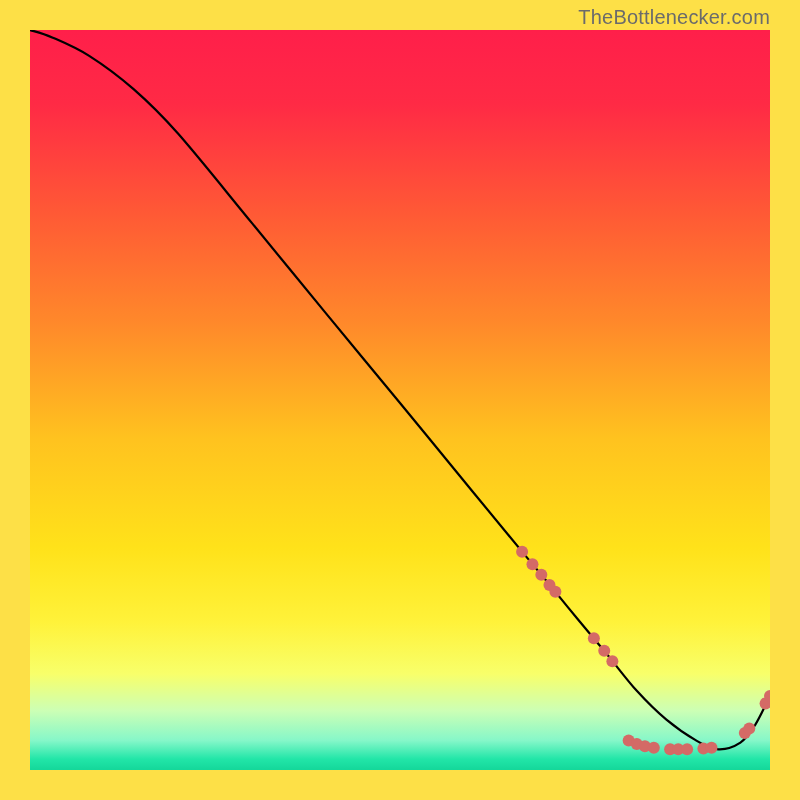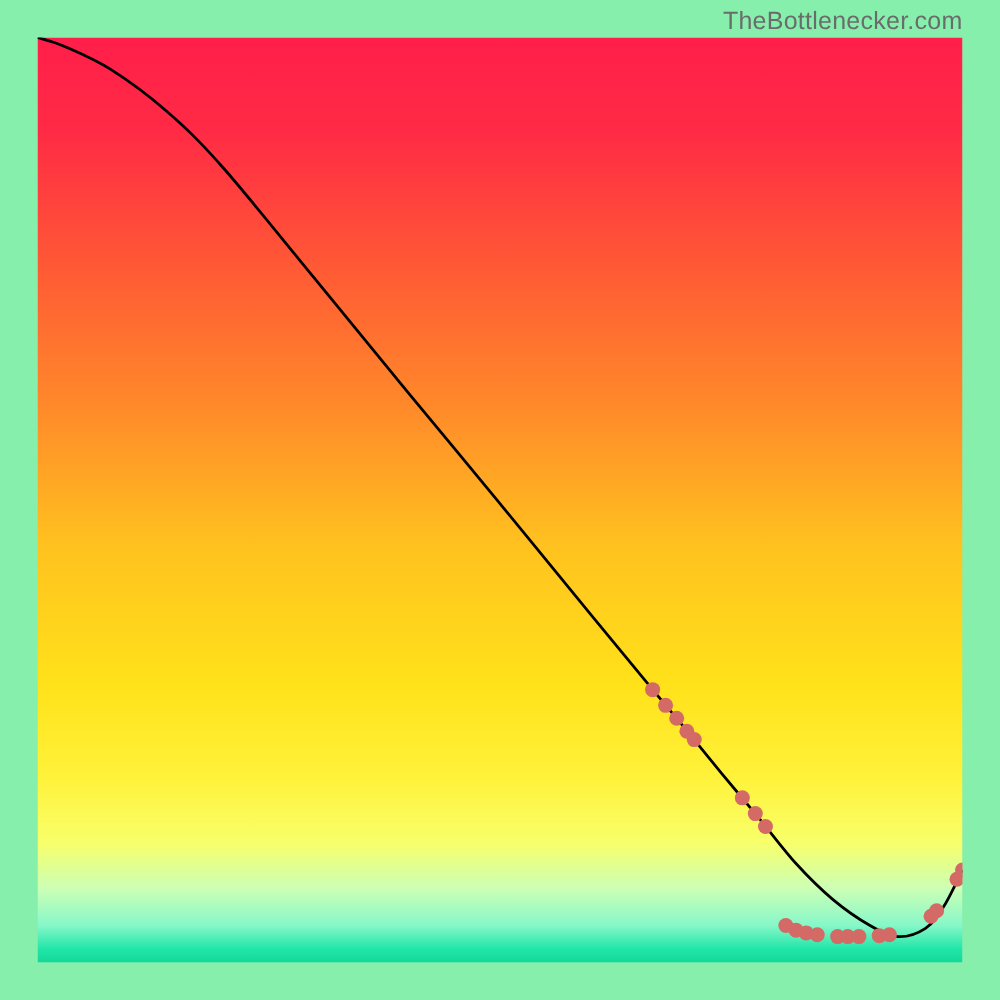--- a/index.html
+++ b/index.html
@@ -8,21 +8,21 @@
     width: 800px;
     height: 800px;
     background: #000;
     overflow: hidden;
     font-family: Arial, Helvetica, sans-serif;
   }
   .stage {
     position: relative;
     width: 800px;
     height: 800px;
-    background: #86efac;
+    background: #fde047;
   }
   .plot {
     position: absolute;
     left: 30px;
     top: 30px;
     width: 740px;
     height: 740px;
   }
   .bg-gradient {
     position: absolute;

